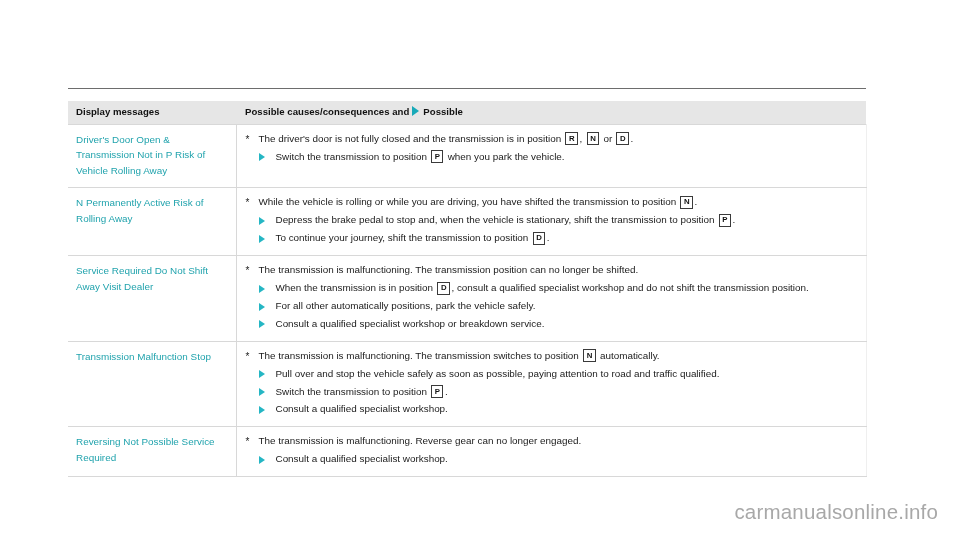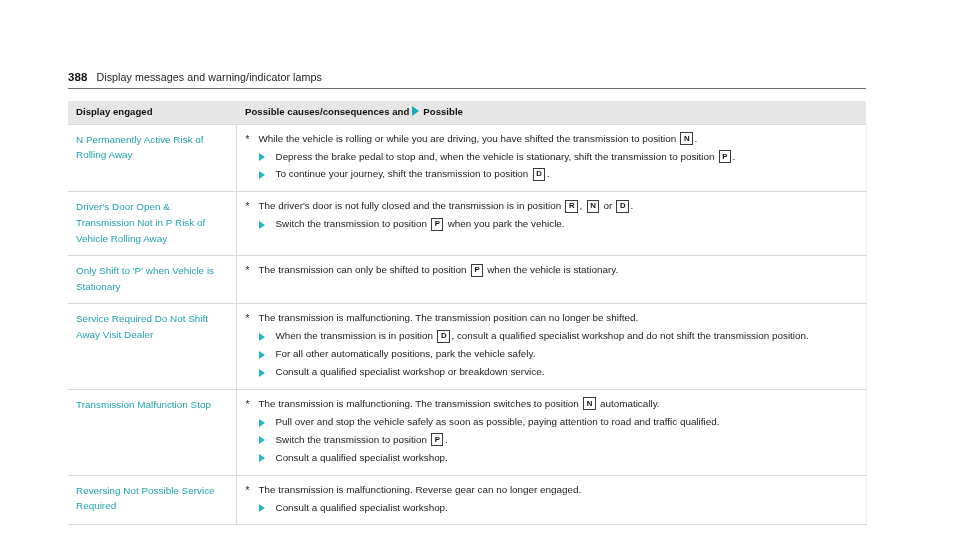--- a/index.html
+++ b/index.html
@@ -181,88 +181,73 @@
     color: #a8a8a8;
     letter-spacing: 0.2px;
     font-family: "Liberation Sans", sans-serif;
   }
 </style>
 </head>
 <body>
 
 <div class="page">
 
-  <div class="page-header">
-    <span class="page-number">388</span>
-    <span class="header-title">Display messages and warning/indicator lamps</span>
-  </div>
   <div class="header-rule"></div>
 
   <table class="msg-table">
     <colgroup>
         <col class="c1">
         <col class="c2">
       </colgroup>
     <thead>
       <tr>
-        <th>Display engaged</th>
+        <th>Display messages</th>
         <th class="col-right">
           <span>Possible causes/consequences and</span><span class="hdr-arrow"></span><span>Possible</span>
         </th>
       </tr>
     </thead>
     <tbody id="tbody">
         <tr>
           <td class="cell-msg">
+            <div class="msg-name">Driver's Door Open &amp; Transmission Not in P Risk of Vehicle Rolling Away</div>
+          </td>
+          <td class="cell-sol">
+            <div class="cause">
+              <span class="cause-bullet">*</span>
+              <span class="cause-text">The driver's door is not fully closed and the transmission is in position <span class="pos">R</span>, <span class="pos">N</span> or <span class="pos">D</span>.</span>
+            </div>
+            <div class="solution">
+              <span class="sol-arrow">
+                <span class="tri"></span>
+              </span>
+              <span class="sol-text">Switch the transmission to position <span class="pos">P</span> when you park the vehicle.</span>
+            </div>
+          </td>
+        </tr>
+        <tr>
+          <td class="cell-msg">
             <div class="msg-name">N Permanently Active Risk of Rolling Away</div>
           </td>
           <td class="cell-sol">
             <div class="cause">
               <span class="cause-bullet">*</span>
               <span class="cause-text">While the vehicle is rolling or while you are driving, you have shifted the transmission to position <span class="pos">N</span>.</span>
             </div>
             <div class="solution">
               <span class="sol-arrow">
                 <span class="tri"></span>
               </span>
               <span class="sol-text">Depress the brake pedal to stop and, when the vehicle is stationary, shift the transmission to position <span class="pos">P</span>.</span>
             </div>
             <div class="solution">
               <span class="sol-arrow">
                 <span class="tri"></span>
               </span>
               <span class="sol-text">To continue your journey, shift the transmission to position <span class="pos">D</span>.</span>
-            </div>
-          </td>
-        </tr>
-        <tr>
-          <td class="cell-msg">
-            <div class="msg-name">Driver's Door Open &amp; Transmission Not in P Risk of Vehicle Rolling Away</div>
-          </td>
-          <td class="cell-sol">
-            <div class="cause">
-              <span class="cause-bullet">*</span>
-              <span class="cause-text">The driver's door is not fully closed and the transmission is in position <span class="pos">R</span>, <span class="pos">N</span> or <span class="pos">D</span>.</span>
-            </div>
-            <div class="solution">
-              <span class="sol-arrow">
-                <span class="tri"></span>
-              </span>
-              <span class="sol-text">Switch the transmission to position <span class="pos">P</span> when you park the vehicle.</span>
-            </div>
-          </td>
-        </tr>
-        <tr>
-          <td class="cell-msg">
-            <div class="msg-name">Only Shift to 'P' when Vehicle is Stationary</div>
-          </td>
-          <td class="cell-sol">
-            <div class="cause">
-              <span class="cause-bullet">*</span>
-              <span class="cause-text">The transmission can only be shifted to position <span class="pos">P</span> when the vehicle is stationary.</span>
             </div>
           </td>
         </tr>
         <tr>
           <td class="cell-msg">
             <div class="msg-name">Service Required Do Not Shift Away Visit Dealer</div>
           </td>
           <td class="cell-sol">
             <div class="cause">
               <span class="cause-bullet">*</span>
@@ -330,14 +315,15 @@
               <span class="sol-arrow">
                 <span class="tri"></span>
               </span>
               <span class="sol-text">Consult a qualified specialist workshop.</span>
             </div>
           </td>
         </tr>
       </tbody>
   </table>
 
+  <div class="watermark">carmanualsonline.info</div>
 
 </div>
 
 </body></html>

